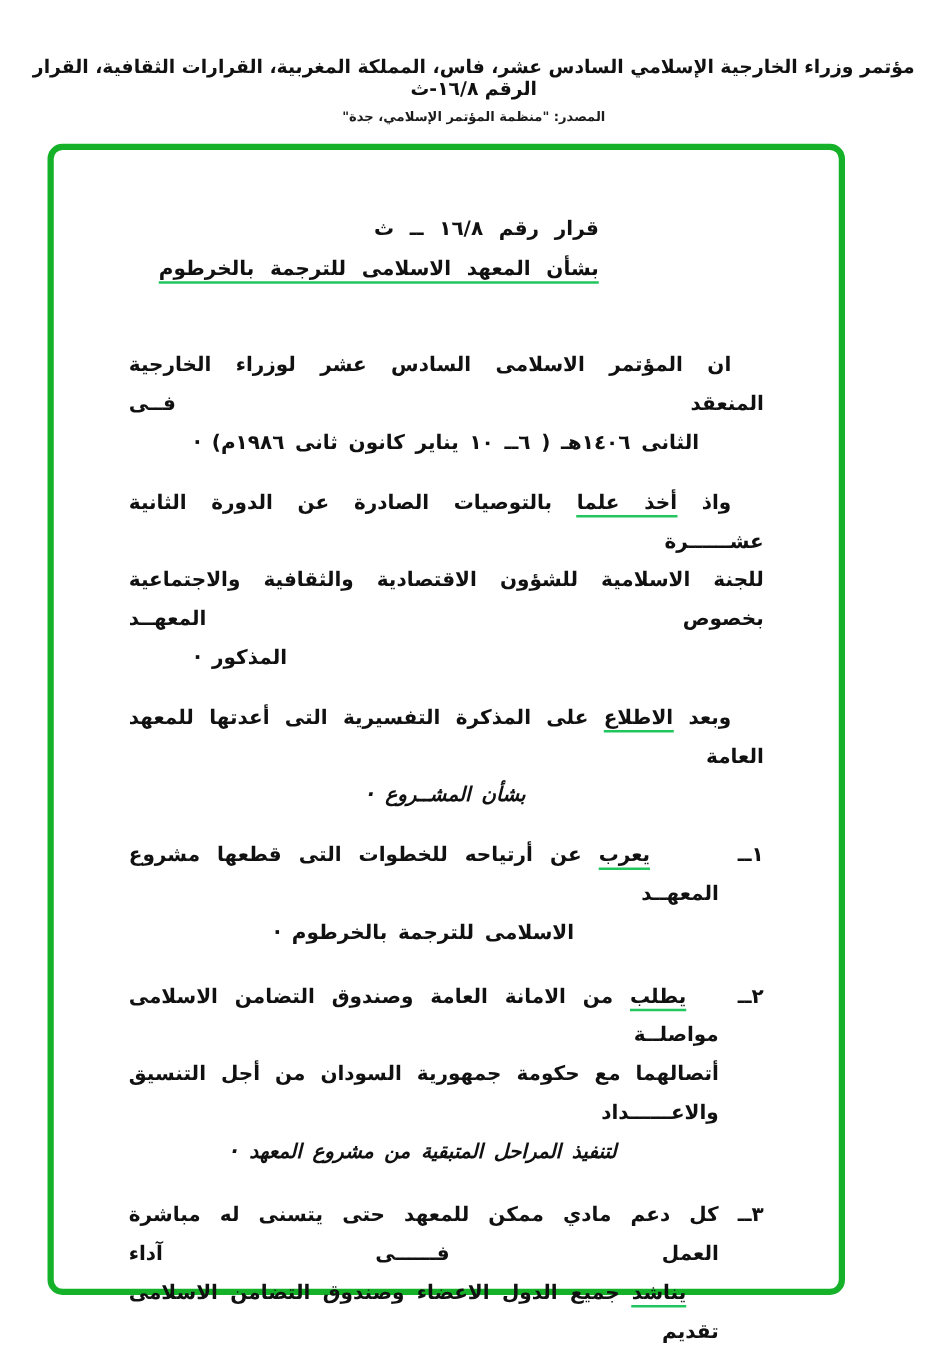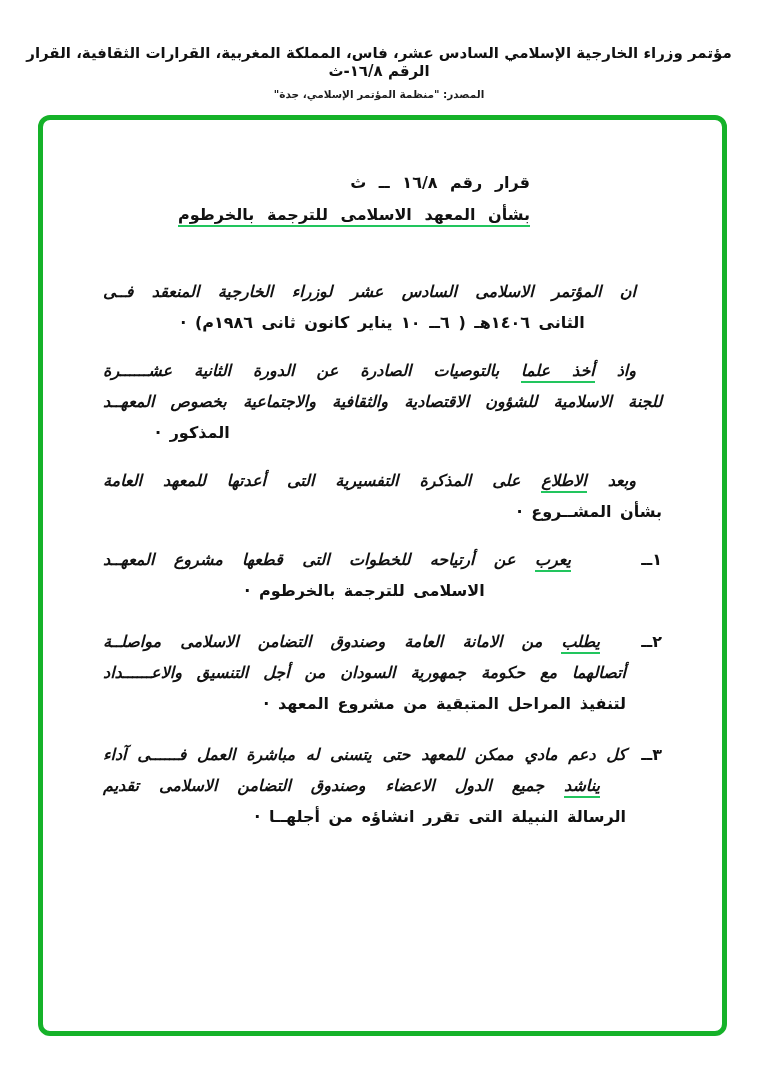--- a/index.html
+++ b/index.html
@@ -6,38 +6,38 @@
   .page{
     position:relative;width:758px;height:1078px;background:#ffffff;overflow:hidden;
     font-family:"DejaVu Sans",sans-serif;color:#111;
   }
   
   .hdr{position:absolute;top:44px;left:0;right:12px;text-align:center;direction:rtl;padding-left:12px;}
   .hdr-l1{font-size:15px;font-weight:700;letter-spacing:0;}
   .hdr-l2{font-size:10.5px;font-weight:700;margin-top:8px;color:#1c1c1c;}
   
   .frame{
-    position:absolute;left:38px;top:115px;width:689px;height:921px;
+    position:absolute;left:38px;top:115px;width:638px;height:921px;
     box-sizing:border-box;border:5px solid #15b229;border-radius:12px;
     padding:48px 60px 0 60px;
   }
   .content{direction:rtl;font-weight:700;font-size:16px;line-height:31px;word-spacing:3px;}
   
   .title-block{text-align:right;margin:0 132px 46px 0;line-height:30px;word-spacing:7px;}
   .title-l1{margin-bottom:2px;}
   
   .block{margin-bottom:17px;}
   .para{}
   .item{display:flex;margin-bottom:20px;margin-top:4px;}
   .inum{flex:none;width:36px;}
   .itxt{flex:1;min-width:0;}
   .line{white-space:normal;}
-  .line.j{text-align:justify;text-align-last:justify;font-style:italic;}
+  .line.j{text-align:justify;text-align-last:justify;}
   .line.r{text-align:center;}
-  .line.c{text-align:right;}
+  .line.c{text-align:center;font-style:italic;}
   .line.l{text-align:left;padding-left:52px;}
   .ind1{text-indent:26px;}
   .ind2{text-indent:55px;}
   .u{border-bottom:2px solid #22c55e;padding-bottom:1px;}
 </style>
 </head>
 <body>
 
 <div class="page">
 

